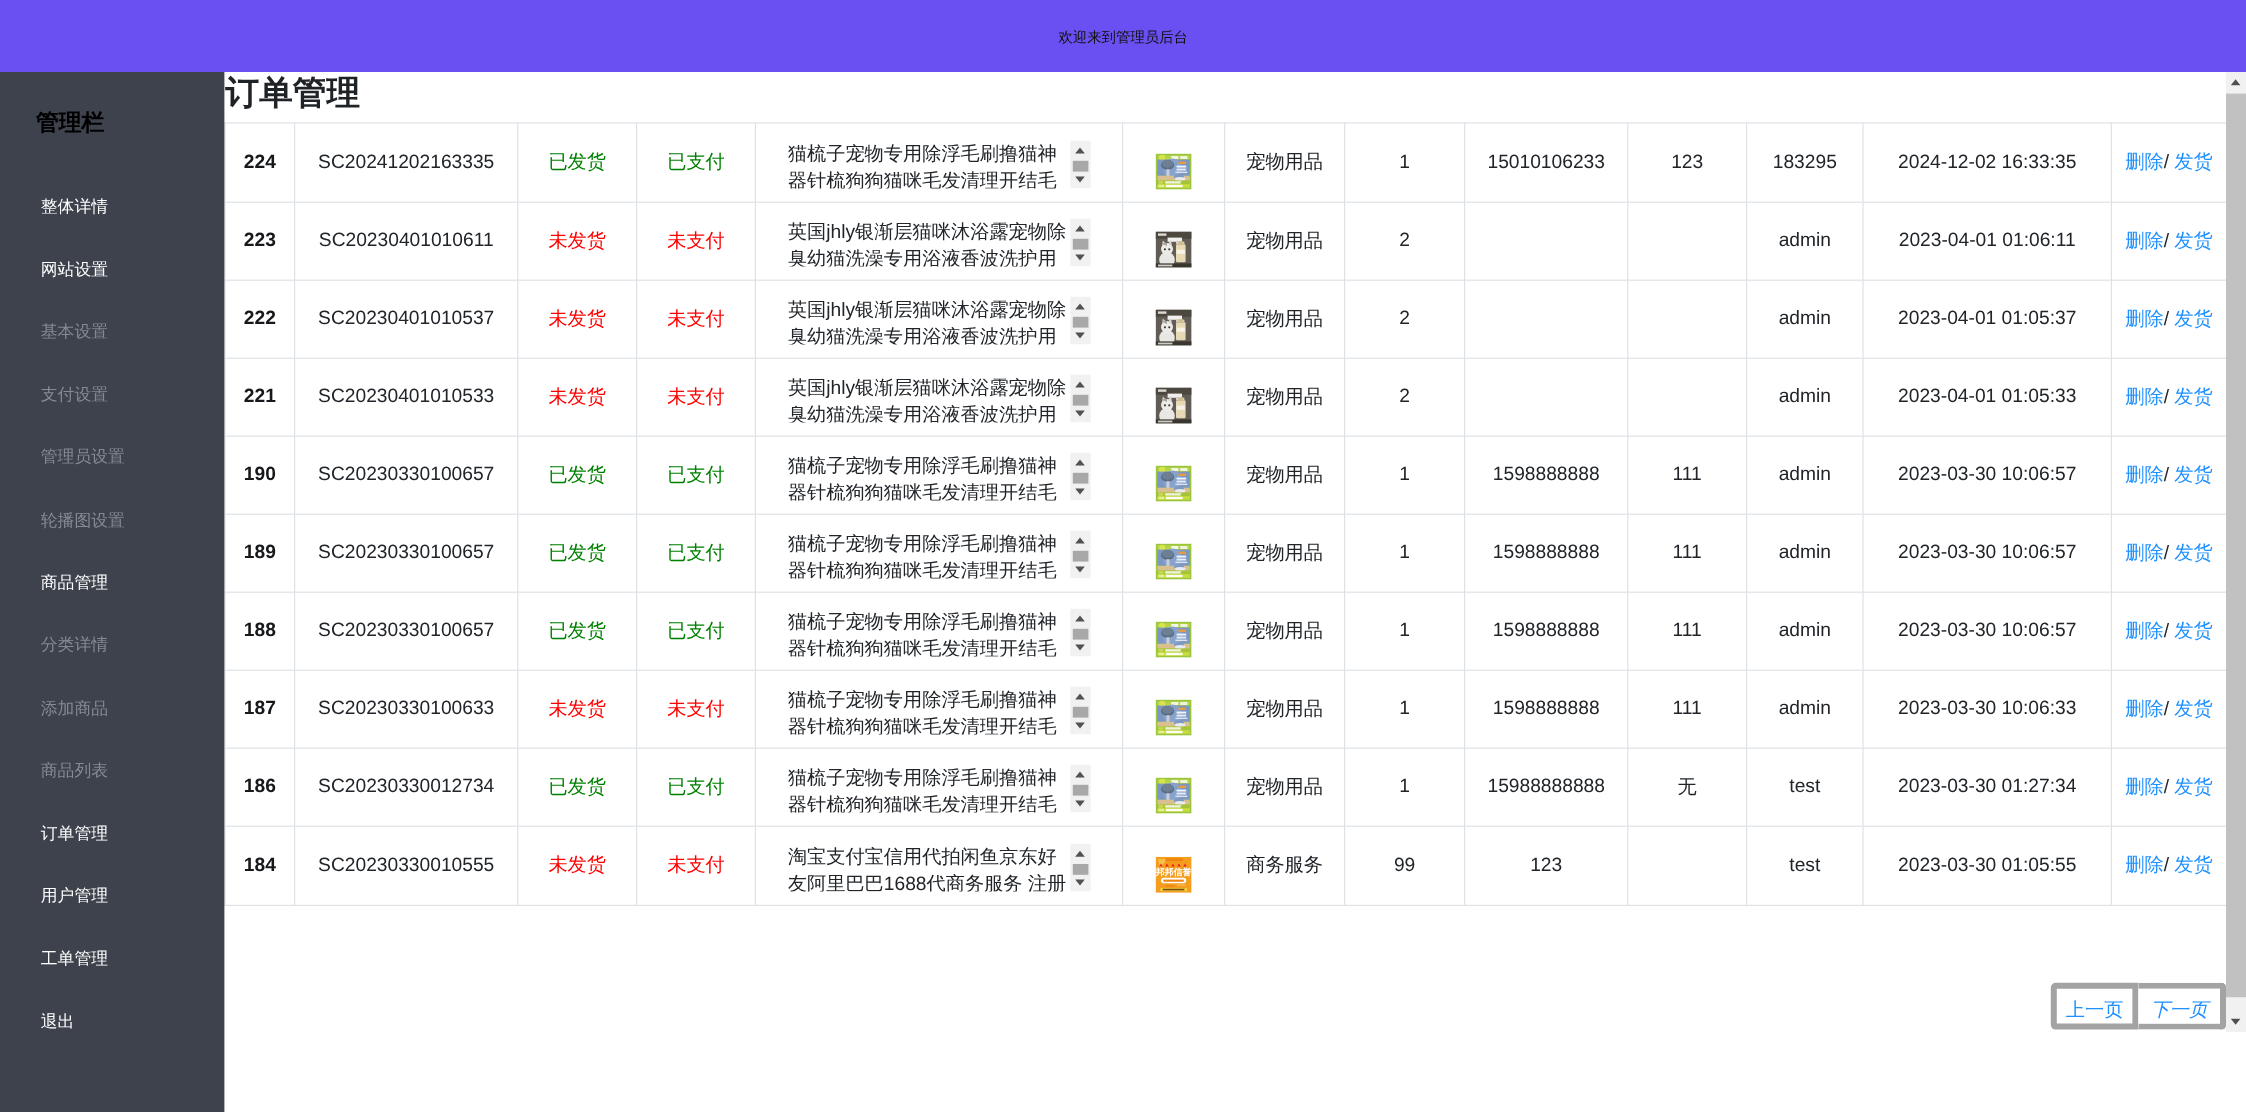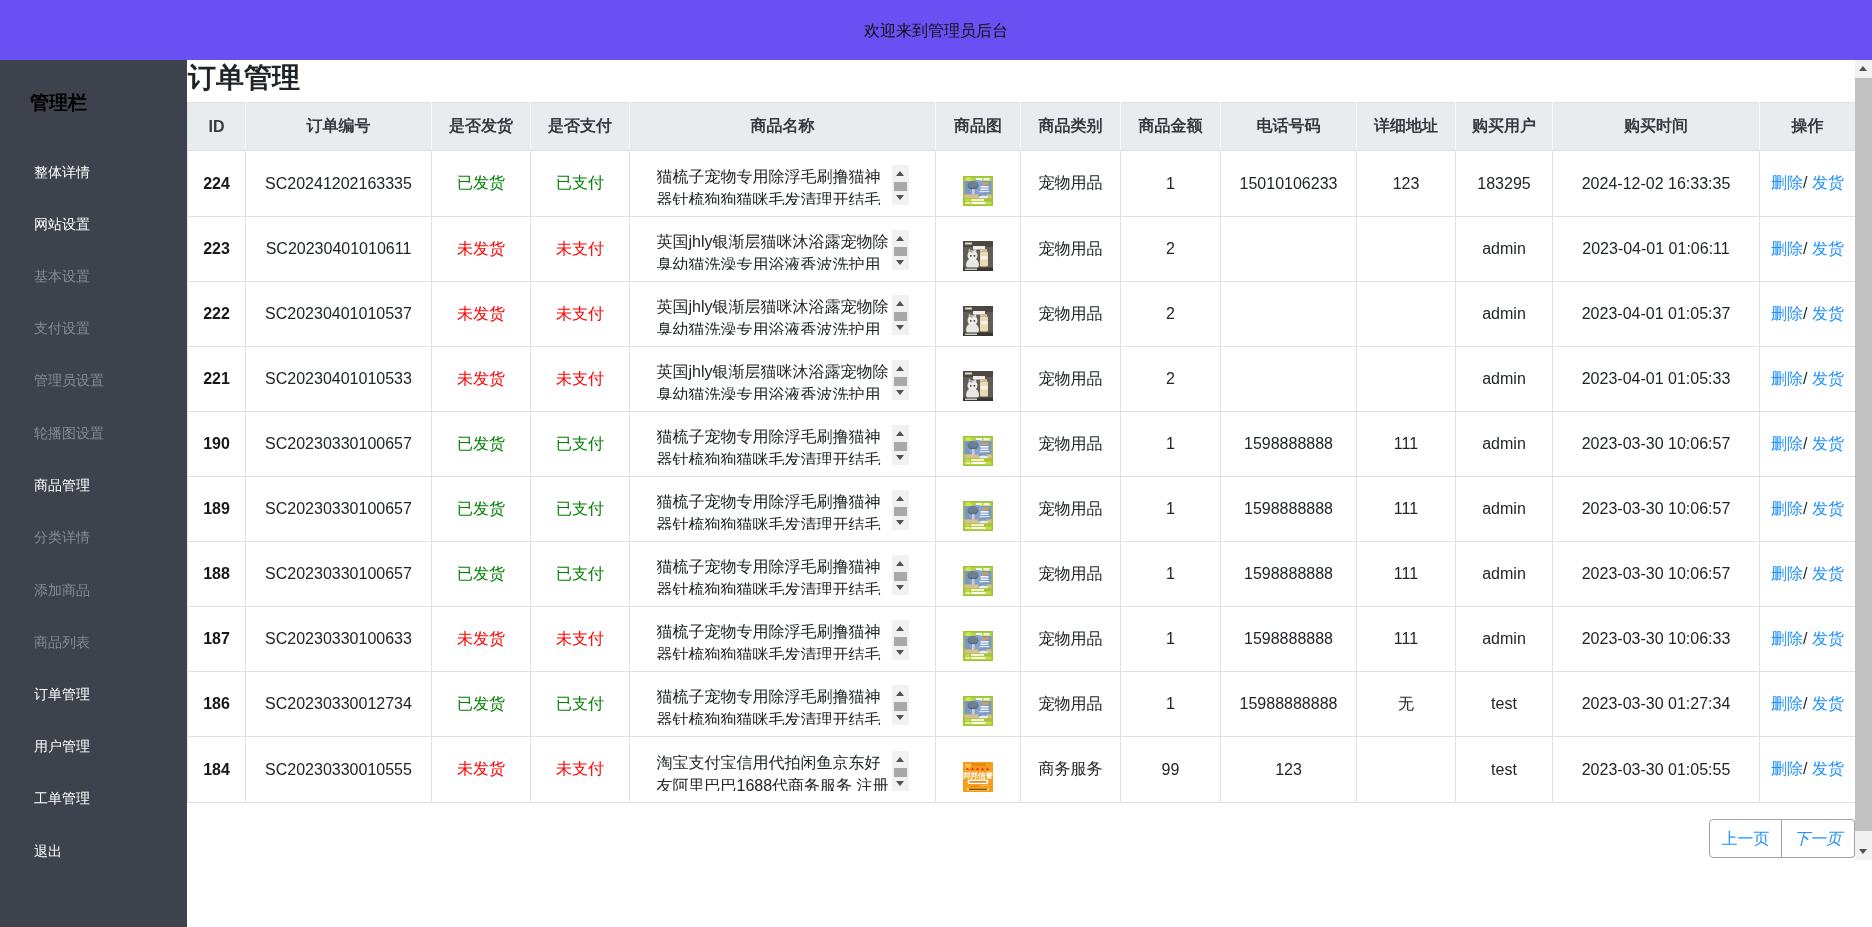--- a/index.html
+++ b/index.html
@@ -1,17 +1,17 @@
 <!DOCTYPE html>
 <html><head><meta charset="utf-8"><style>
 * { box-sizing: border-box; }
 html,body { margin:0; padding:0; width:1872px; height:927px; background:#fff;
   font-family:"Liberation Sans",sans-serif; overflow:hidden; }
 .topbar { position:absolute; left:0; top:0; width:1872px; height:60px; background:#6a50f2;
-  display:flex; align-items:center; justify-content:center; font-size:16px; color:#111; z-index:10; padding-top:3px; }
+  display:flex; align-items:center; justify-content:center; font-size:12px; color:#111; z-index:10; padding-top:3px; }
 .sidebar { position:absolute; left:0; top:60px; width:187px; height:867px; background:#3d424c; z-index:9; }
 .sb-title { position:absolute; left:30px; top:33px; font-size:19px; line-height:20px; font-weight:bold; color:#000; }
 .sb-item { position:absolute; left:34px; font-size:14px; line-height:16px; color:#fff; }
 .sb-item.dim { color:#858a94; }
 h1.title { position:absolute; left:188px; top:60px; margin:0; font-size:28px; font-weight:bold;
   color:#1f2328; line-height:36px; z-index:1; }
 table.grid { position:absolute; left:187px; top:102px; width:1668px; border-collapse:collapse;
   table-layout:fixed; }
 .grid th, .grid td { border:1px solid #dee2e6; text-align:center; vertical-align:middle;
   padding:0; font-size:16px; color:#212529; overflow:hidden; }
@@ -35,21 +35,21 @@
   border-left:4px solid transparent; border-right:4px solid transparent; border-top:5px solid #515151; }
 .pimg { display:block; margin:2px auto 0; width:30px; height:18px; }
 .vsb { position:absolute; left:1855px; top:60px; width:17px; height:800px; background:#f1f1f1; z-index:11; }
 .vsb .vthumb { position:absolute; left:0; top:18px; width:17px; height:753px; background:#c1c1c1; }
 .vsb .a-up { position:absolute; left:4px; top:6px; width:0; height:0;
   border-left:4.5px solid transparent; border-right:4.5px solid transparent; border-bottom:5px solid #505050; }
 .vsb .a-dn { position:absolute; left:4px; bottom:6px; width:0; height:0;
   border-left:4.5px solid transparent; border-right:4.5px solid transparent; border-top:5px solid #505050; }
 .pager { position:absolute; left:1709px; top:819px; height:39px; display:flex; }
 .pager a { display:block; width:73px; height:39px; line-height:37px; text-align:center;
-  border:1px solid #a3a3a3; color:#1e90ff; font-size:16px; text-decoration:none; background:#fff; }
+  border:5px solid #a3a3a3; color:#1e90ff; font-size:16px; text-decoration:none; background:#fff; }
 .pager a.prev { border-radius:4px 0 0 4px; }
 .pager a.next { border-radius:0 4px 4px 0; border-left:none;font-style:italic; }
 </style></head><body>
 <div class="topbar">欢迎来到管理员后台</div>
 <h1 class="title">订单管理</h1>
 <table class="grid">
     <colgroup>
       <col style="width:58px">
       <col style="width:186px">
       <col style="width:99px">
@@ -58,35 +58,20 @@
       <col style="width:85px">
       <col style="width:100px">
       <col style="width:100px">
       <col style="width:136px">
       <col style="width:99px">
       <col style="width:97px">
       <col style="width:207px">
       <col style="width:96px">
     </colgroup>
 <tbody>
-      <tr>
-        <th>ID</th>
-        <th>订单编号</th>
-        <th>是否发货</th>
-        <th>是否支付</th>
-        <th>商品名称</th>
-        <th>商品图</th>
-        <th>商品类别</th>
-        <th>商品金额</th>
-        <th>电话号码</th>
-        <th>详细地址</th>
-        <th>购买用户</th>
-        <th>购买时间</th>
-        <th>操作</th>
-      </tr>
 <tr class="h66">
         <td class="id">224</td>
         <td>SC20241202163335</td>
         <td><span class="ship1">已发货</span></td>
         <td><span class="ship1">已支付</span></td>
         <td>
           <div class="pname">
             <div class="txt">猫梳子宠物专用除浮毛刷撸猫神<br>器针梳狗狗猫咪毛发清理开结毛</div>
             <div class="mini-sb">
               <div class="tri-up"></div>

